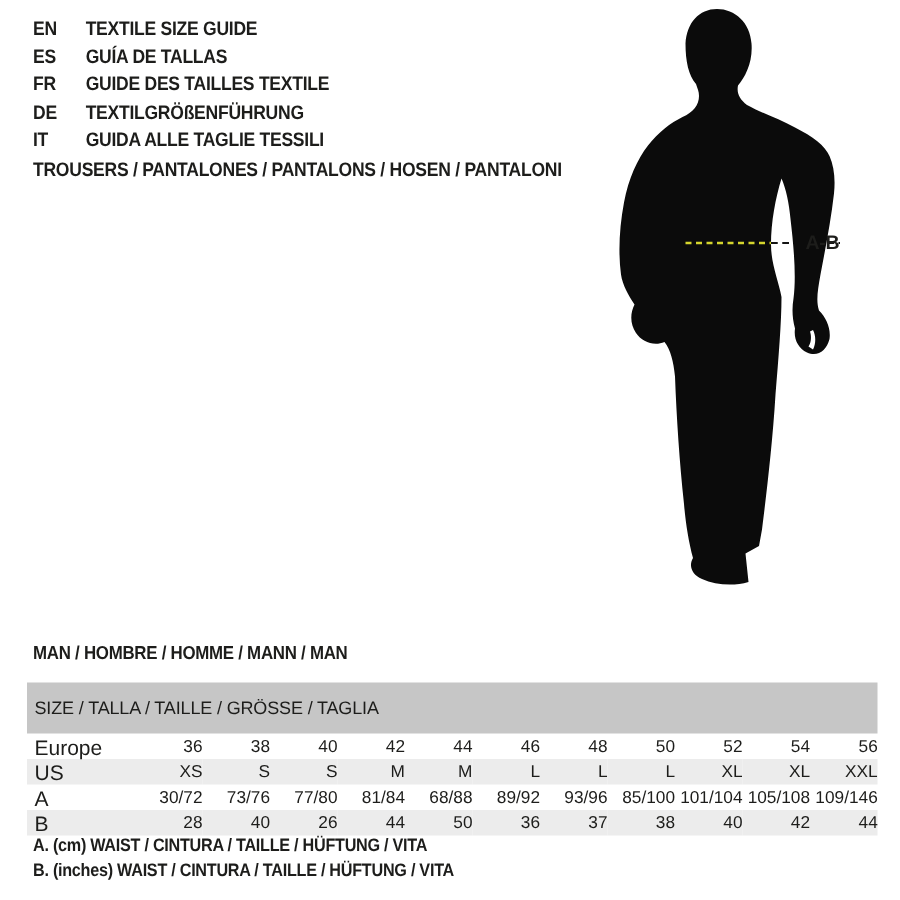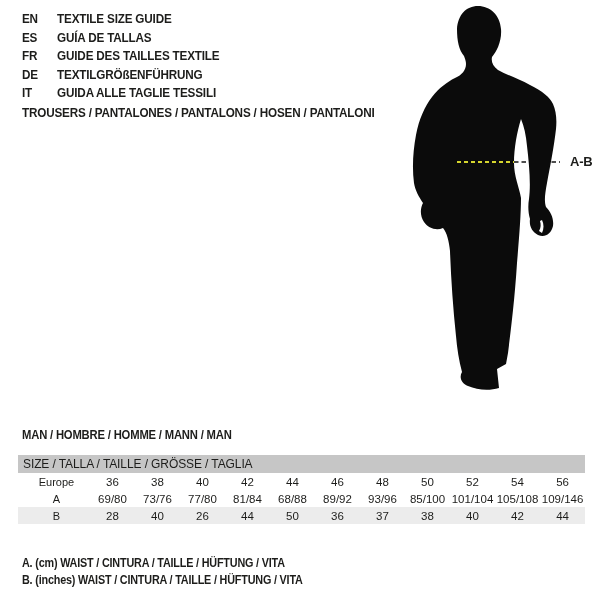--- a/index.html
+++ b/index.html
@@ -14,32 +14,32 @@
     background:var(--page-bg);
     font-family:"Liberation Sans", sans-serif;
     color:var(--text);
   }
   .condense{transform:scaleX(0.9);transform-origin:0 50%;}
   .langs{position:absolute;left:22px;top:10px;}
   .lang-row{display:flex;line-height:18.5px;font-weight:bold;font-size:13px;letter-spacing:-0.2px;}
   .lang-code{width:39px;flex:none;}
   .category{position:absolute;left:22px;top:105px;font-weight:bold;font-size:13px;letter-spacing:-0.2px;white-space:nowrap;}
   .figure-svg{position:absolute;left:405px;top:0;width:190px;height:400px;}
-  .ab-label{position:absolute;left:570px;top:154px;font-size:13px;font-weight:bold;letter-spacing:-0.2px;}
+  .ab-label{position:absolute;left:537px;top:154px;font-size:13px;font-weight:bold;letter-spacing:-0.2px;}
   .section-title{position:absolute;left:22px;top:428px;font-weight:bold;font-size:12.5px;letter-spacing:-0.2px;white-space:nowrap;}
   .size-table{
     position:absolute;left:18px;top:455px;width:567px;
     border-collapse:collapse;table-layout:fixed;font-size:11.5px;
   }
   .size-table th{
     background:var(--table-header-bg);font-weight:normal;text-align:left;
-    padding:0 0 0 5px;height:18px;font-size:12px;letter-spacing:-0.1px;
+    padding:0 0 0 5px;height:34px;font-size:12px;letter-spacing:-0.1px;
   }
-  .size-table td{text-align:center;height:17px;padding:0;white-space:nowrap;}
-  .size-table td.row-label{text-align:center;padding-left:5px;font-size:11px;}
+  .size-table td{text-align:right;height:17px;padding:0;white-space:nowrap;}
+  .size-table td.row-label{text-align:left;padding-left:5px;font-size:14px;}
   .size-table tr.stripe{background:var(--table-stripe-bg);}
   .notes{position:absolute;left:22px;top:555px;font-weight:bold;font-size:12px;line-height:16.5px;letter-spacing:-0.2px;white-space:nowrap;}
 </style>
 </head>
 <body>
 
 <div class="langs condense">
   <div class="lang-row">
     <span class="lang-code">EN</span>
     <span class="lang-label">TEXTILE SIZE GUIDE</span>
@@ -132,23 +132,37 @@
         <td>40</td>
         <td>42</td>
         <td>44</td>
         <td>46</td>
         <td>48</td>
         <td>50</td>
         <td>52</td>
         <td>54</td>
         <td>56</td>
       </tr>
+    <tr class="stripe">
+        <td class="row-label">US</td>
+        <td>XS</td>
+        <td>S</td>
+        <td>S</td>
+        <td>M</td>
+        <td>M</td>
+        <td>L</td>
+        <td>L</td>
+        <td>L</td>
+        <td>XL</td>
+        <td>XL</td>
+        <td>XXL</td>
+      </tr>
     <tr>
         <td class="row-label">A</td>
-        <td>69/80</td>
+        <td>30/72</td>
         <td>73/76</td>
         <td>77/80</td>
         <td>81/84</td>
         <td>68/88</td>
         <td>89/92</td>
         <td>93/96</td>
         <td>85/100</td>
         <td>101/104</td>
         <td>105/108</td>
         <td>109/146</td>

